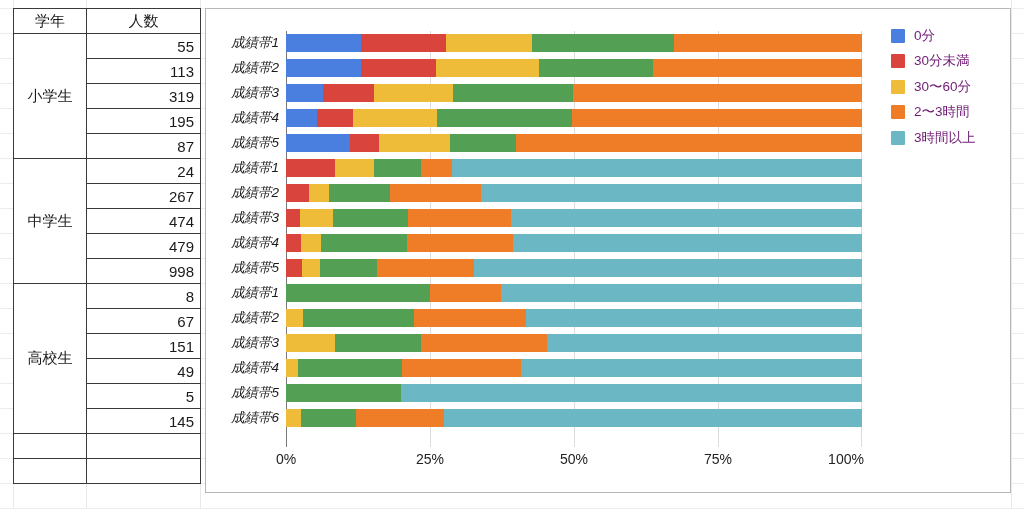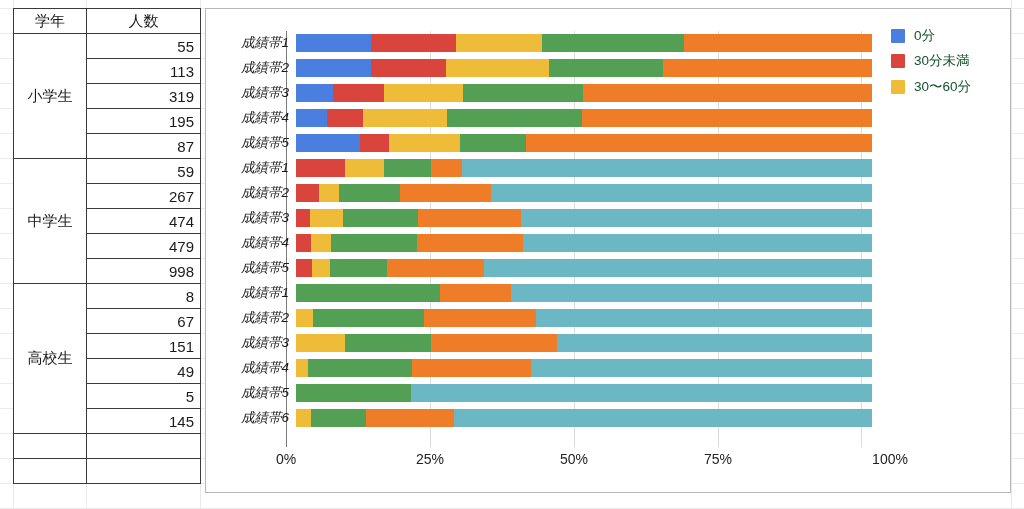--- a/index.html
+++ b/index.html
@@ -89,21 +89,21 @@
     top: 0; bottom: 0;
     left: 0;
     width: 1px;
     background: #7a7a7a;
   }
 
   .rows { position: absolute; left: 0; top: 0; right: 0; bottom: 0; }
 
   .bar-row {
     position: absolute;
-    left: 10px;
+    left: 0;
     width: 100%;
     height: 18px;
     display: flex;
     font-style: italic;
   }
   .seg { height: 100%; }
 
   .cat-label {
     position: absolute;
     right: 100%;
@@ -143,21 +143,21 @@
     height: 25.5px;
   }
   .legend-swatch {
     width: 14px; height: 14px;
     border-radius: 1px;
     flex: 0 0 auto;
   }
   .legend-label {
     margin-left: 9px;
     font-size: 13.5px;
-    color: #14532d;
+    color: #701a75;
     white-space: nowrap;
   }
 </style>
 </head>
 <body>
 
 <div id="app">
 
   <div class="sheet-grid" id="sheetGrid">
       <div class="sheet-vline" style="left: 13px;"></div>
@@ -207,21 +207,21 @@
             <td class="count-cell col-count">319</td>
           </tr>
           <tr>
             <td class="count-cell col-count">195</td>
           </tr>
           <tr>
             <td class="count-cell col-count">87</td>
           </tr>
           <tr>
             <td class="grade-cell col-grade" rowspan="5">中学生</td>
-            <td class="count-cell col-count">59</td>
+            <td class="count-cell col-count">24</td>
           </tr>
           <tr>
             <td class="count-cell col-count">267</td>
           </tr>
           <tr>
             <td class="count-cell col-count">474</td>
           </tr>
           <tr>
             <td class="count-cell col-count">479</td>
           </tr>
@@ -388,33 +388,41 @@
             <div class="seg" title="2〜3時間 15.3%" style="width: 88.128px; background: rgb(239, 125, 40);"></div>
             <div class="seg" title="3時間以上 72.6%" style="width: 418.176px; background: rgb(107, 184, 196);"></div>
           </div>
         </div>
 
       <div class="xticks" id="xTicks">
           <div class="xtick" style="left: 0px;">0%</div>
           <div class="xtick" style="left: 144px;">25%</div>
           <div class="xtick" style="left: 288px;">50%</div>
           <div class="xtick" style="left: 432px;">75%</div>
-          <div class="xtick" style="left: 604px;">100%</div>
+          <div class="xtick" style="left: 560px;">100%</div>
         </div>
     </div>
 
     <div class="legend" id="legend">
         <div class="legend-item">
           <span class="legend-swatch" style="background: rgb(74, 127, 224);"></span>
           <span class="legend-label">0分</span>
         </div>
         <div class="legend-item">
           <span class="legend-swatch" style="background: rgb(217, 69, 60);"></span>
           <span class="legend-label">30分未満</span>
         </div>
         <div class="legend-item">
           <span class="legend-swatch" style="background: rgb(239, 188, 58);"></span>
           <span class="legend-label">30〜60分</span>
         </div>
+        <div class="legend-item">
+          <span class="legend-swatch" style="background: rgb(239, 125, 40);"></span>
+          <span class="legend-label">2〜3時間</span>
+        </div>
+        <div class="legend-item">
+          <span class="legend-swatch" style="background: rgb(107, 184, 196);"></span>
+          <span class="legend-label">3時間以上</span>
+        </div>
       </div>
   </div>
 
 </div>
 
 </body></html>

